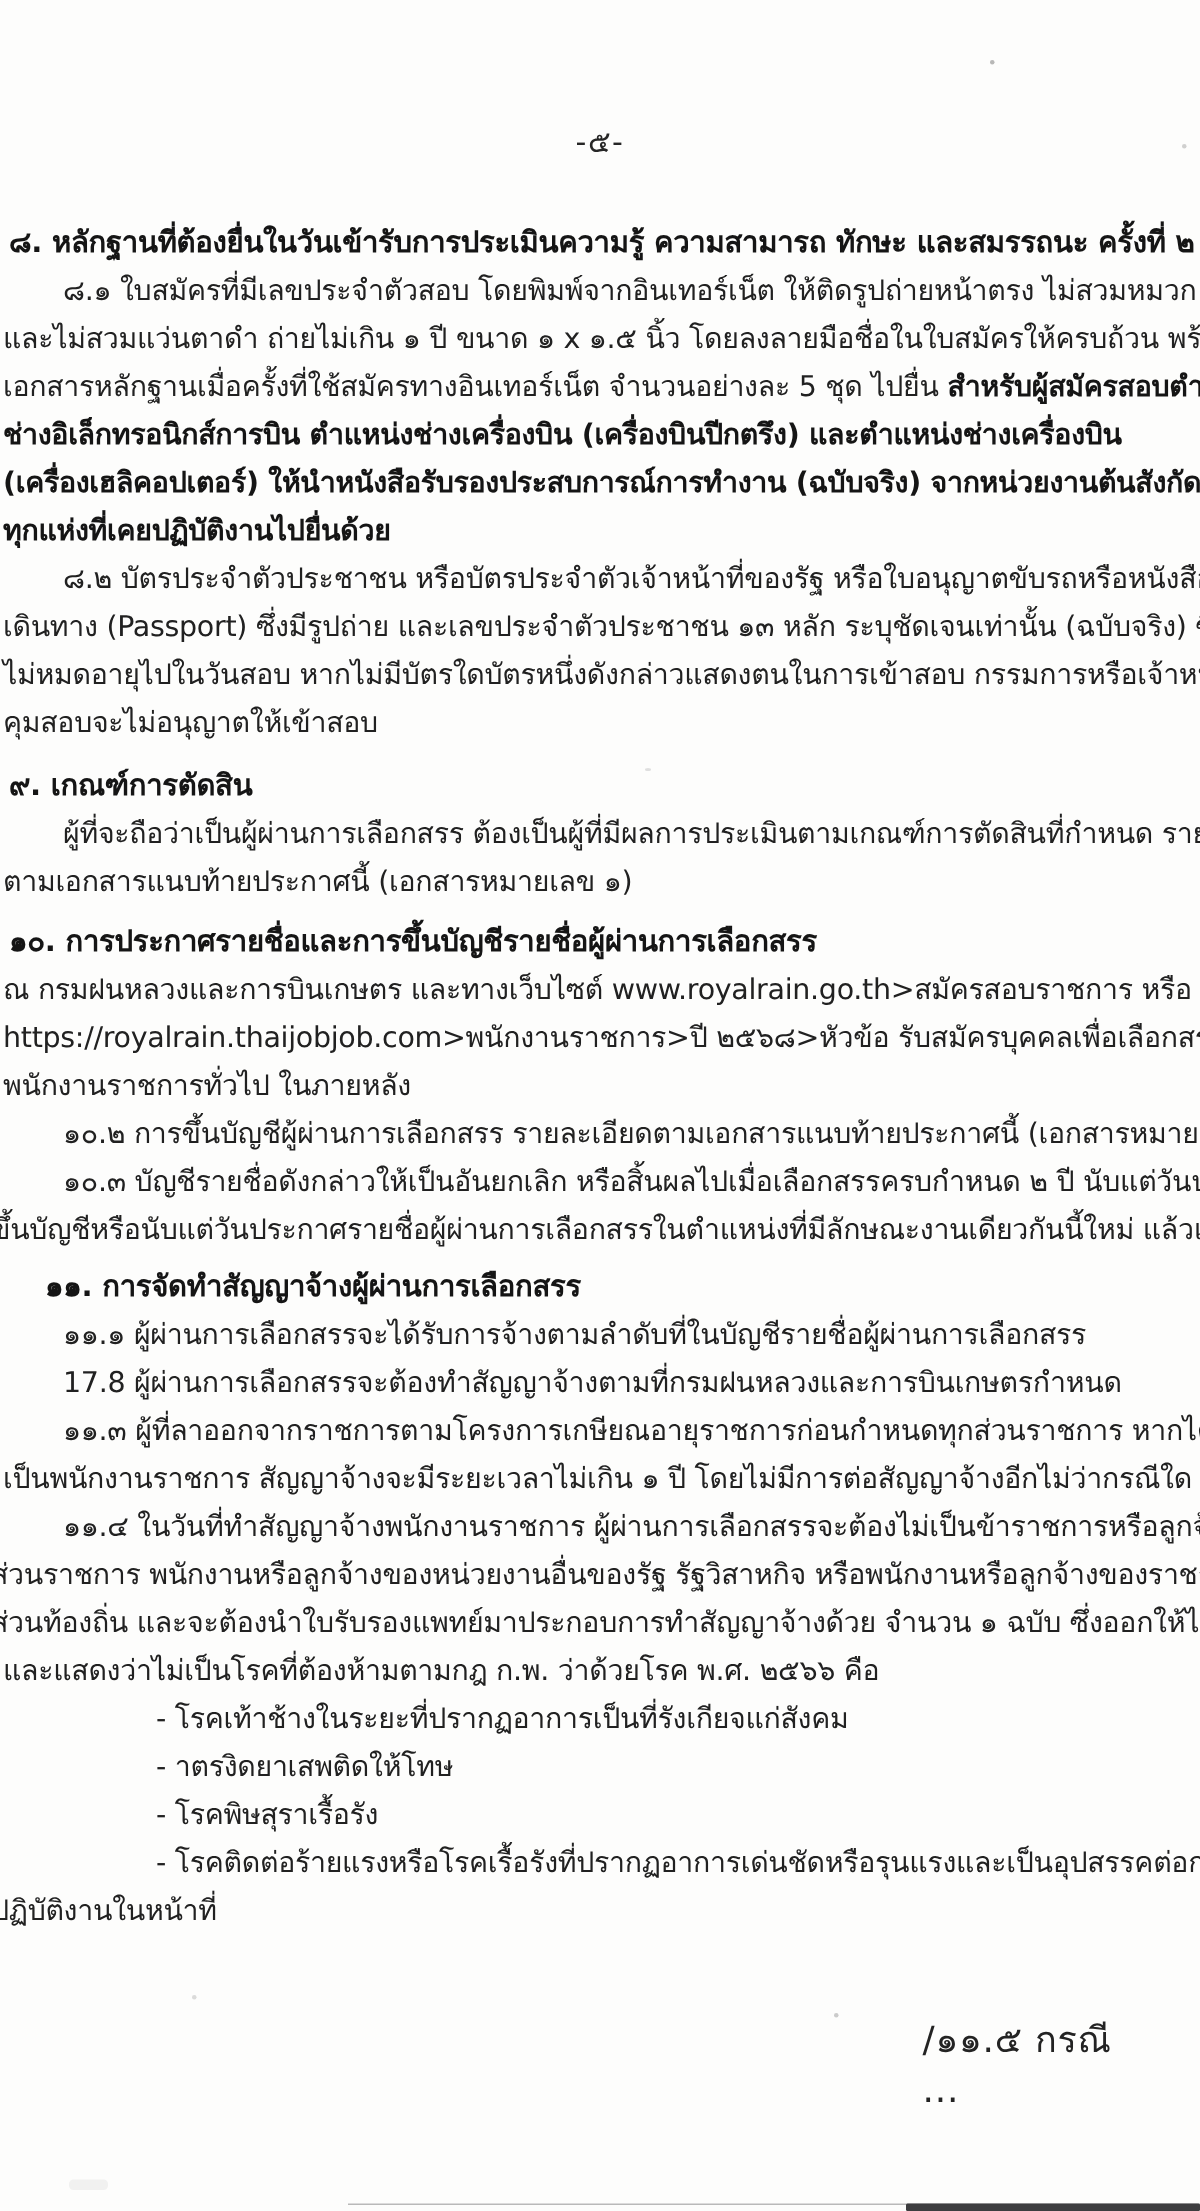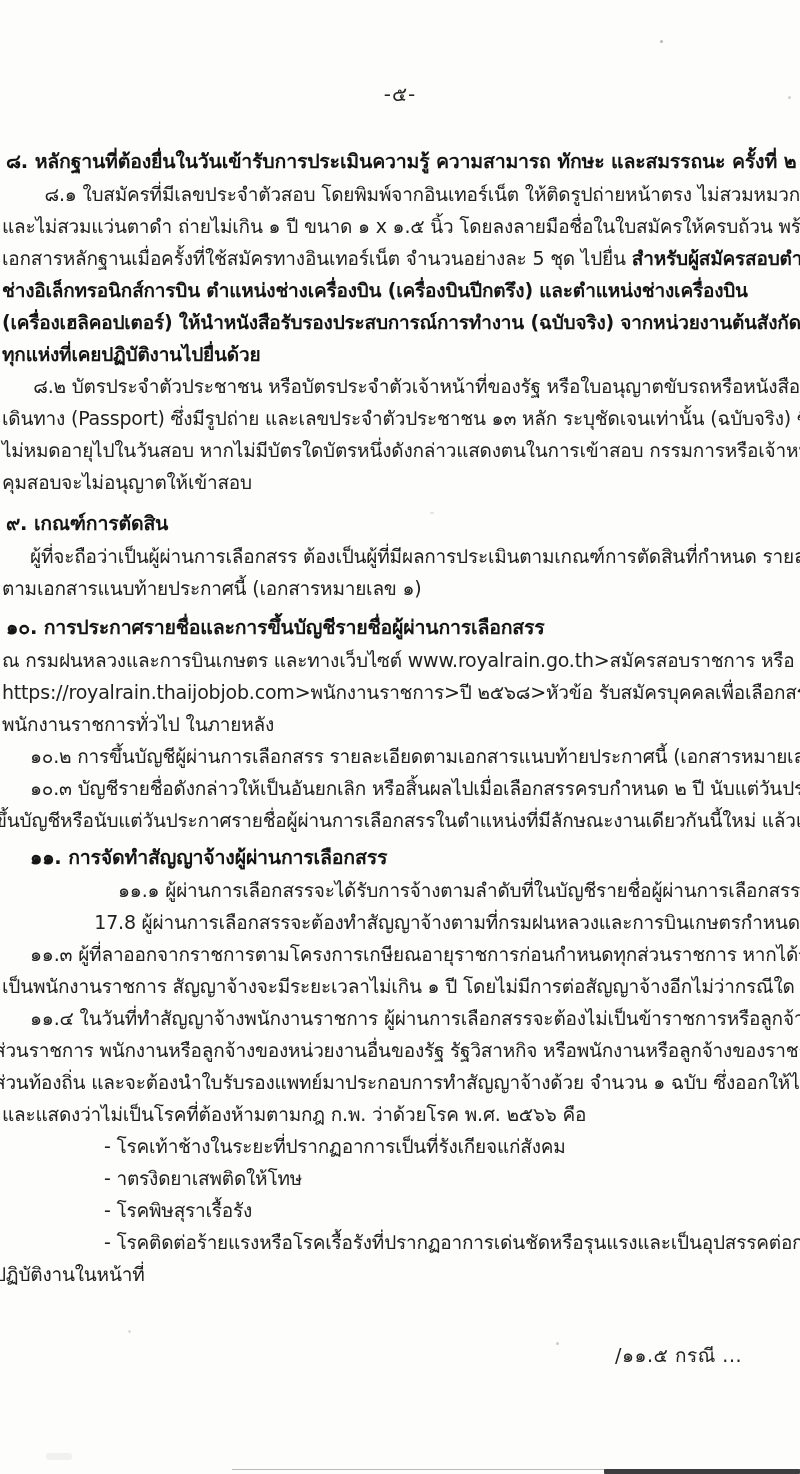--- a/index.html
+++ b/index.html
@@ -40,31 +40,31 @@
     white-space: nowrap;
     overflow: visible;
     color: #212121;
   }
   .line.heading {
     font-weight: bold;
     color: #151515;
     padding-left: 6px;
     font-size: 19.5px;
   }
-  .line.indent-para   { padding-left: 30px; text-align: right; }
+  .line.indent-para   { padding-left: 42px; }
   .line.indent-cont   { padding-left: 2px; }
   .line.indent-bullet { padding-left: 104px; }
   .line.indent-edge   { margin-left: -6px; }
   .seg-bold { font-weight: bold; color: #151515; }
   .next-page-marker {
     position: absolute;
     top: 1340px;
     left: 615px;
     width: 150px;
-    font-size: 19px;
+    font-size: 24px;
     letter-spacing: 0.5px;
     color: #232323;
   }
   
   .scan-edge-line {
     position: absolute;
     top: 1469px;
     left: 232px;
     width: 568px;
     height: 1px;

